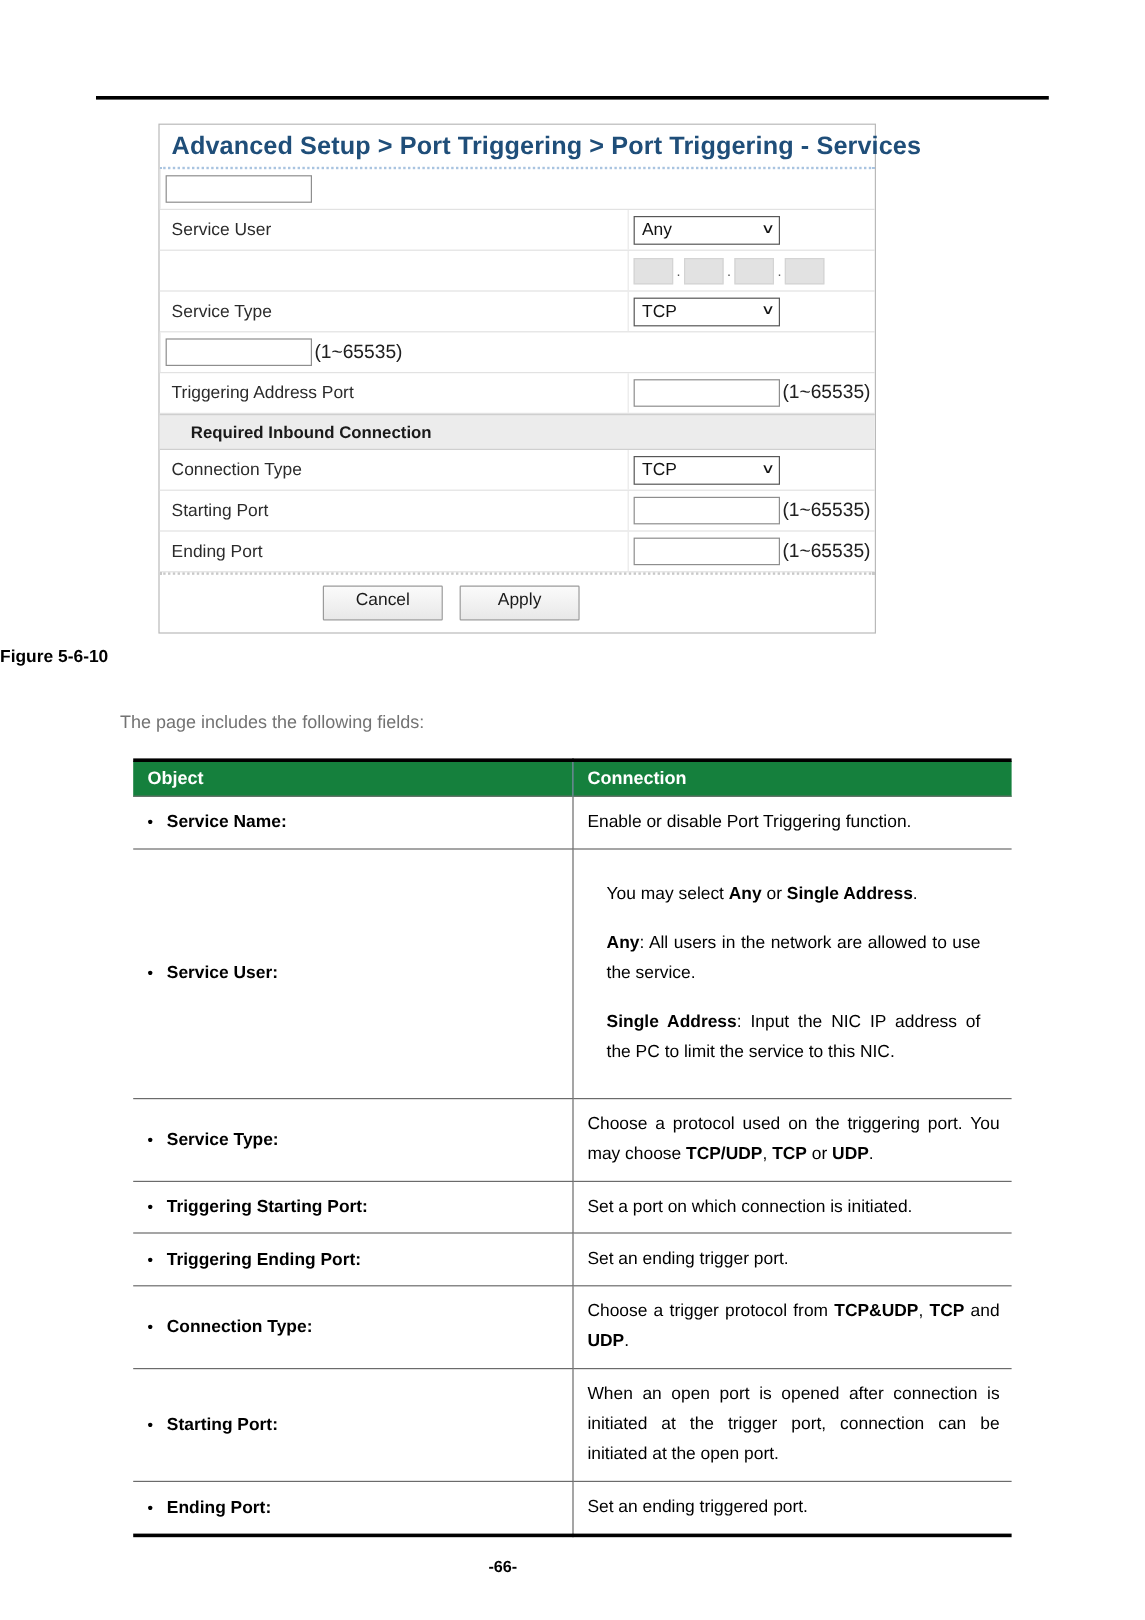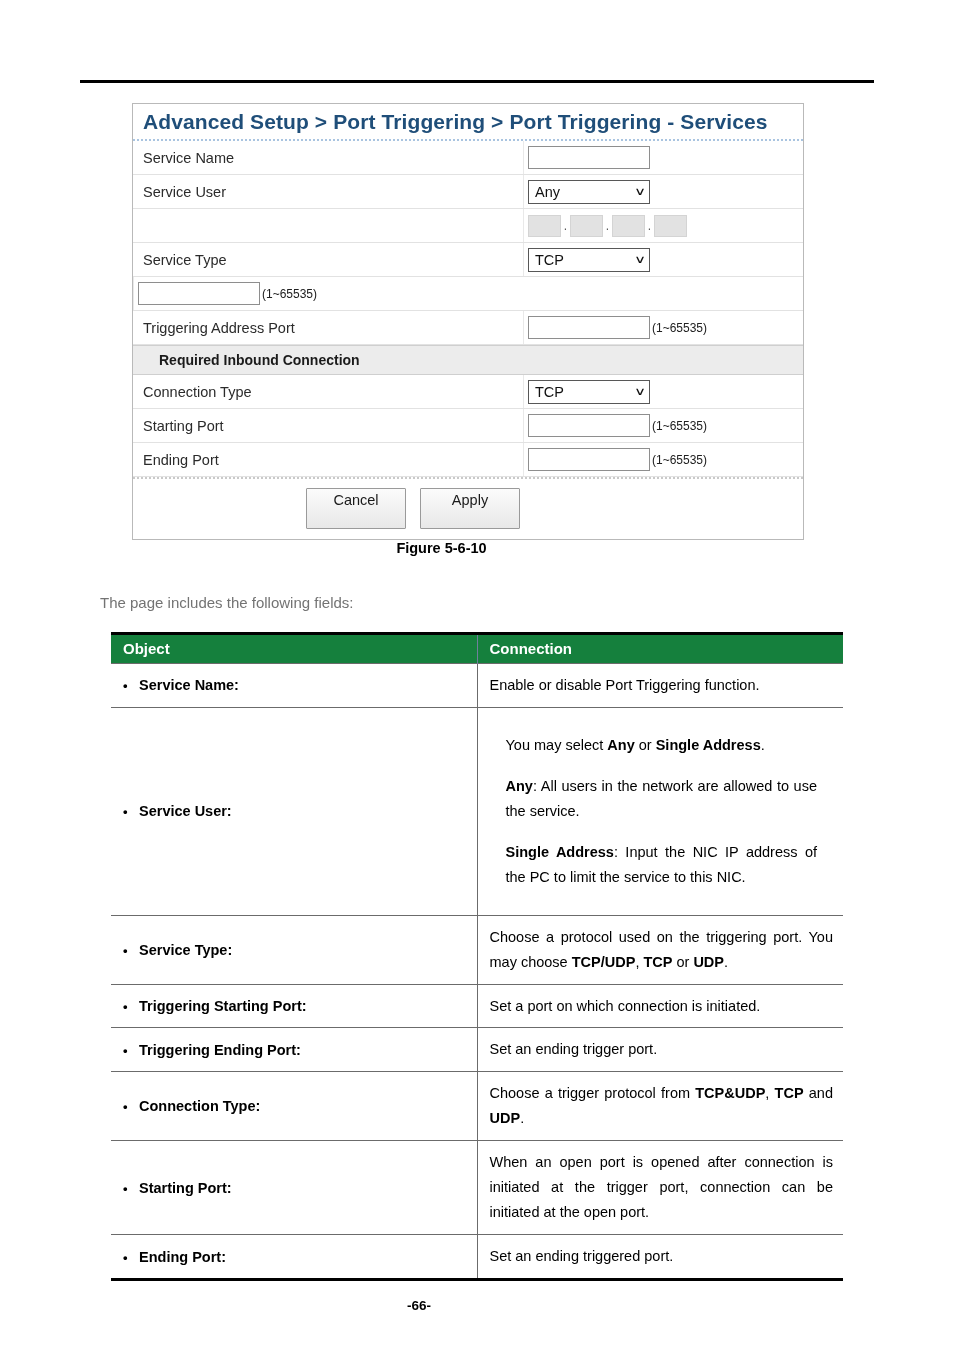--- a/index.html
+++ b/index.html
@@ -24,21 +24,21 @@
     width: 794px;
     height: 3px;
     background: #000000;
   }
 
   
   .screenshot-panel {
     position: absolute;
     left: 132px;
     top: 103px;
-    width: 672px;
+    width: 598px;
     border: 1px solid #b9b9b9;
     background: #ffffff;
     box-sizing: border-box;
   }
 
   .panel-title {
     font-size: 21px;
     font-weight: bold;
     color: #1f4e79;
     letter-spacing: 0.1px;
@@ -95,21 +95,21 @@
     color: #111111;
   }
   .select-box .chev {
     font-size: 11px;
     line-height: 1;
     transform: scaleX(1.5);
     color: #111111;
   }
 
   .hint {
-    font-size: 12px;
+    font-size: 16px;
     color: #202020;
     margin-left: 2px;
     white-space: nowrap;
   }
 
   .ip-group {
     display: flex;
     align-items: center;
   }
   .ip-octet {
@@ -146,36 +146,35 @@
   .button-row {
     border-top: 2px dotted #c9c9c9;
     padding: 9px 0 10px 0;
     display: flex;
     justify-content: center;
     gap: 14px;
     padding-right: 110px;
   }
   .ui-button {
     min-width: 70px;
-    padding: 3px 14px 20px 14px;
+    padding: 3px 14px 8px 14px;
     font-size: 14.5px;
     color: #1a1a1a;
     background: linear-gradient(#fbfbfb, #e8e8e8);
     border: 1px solid #9a9a9a;
     border-radius: 1px;
     text-align: center;
   }
 
   
   .figure-caption {
     position: absolute;
     left: 0;
     top: 540px;
     width: 883px;
-    text-align: center;
     font-size: 14.5px;
     font-weight: bold;
   }
 
   
   .intro-text {
     position: absolute;
     left: 100px;
     top: 594px;
     font-size: 15px;
@@ -248,21 +247,20 @@
 </head>
 <body>
 
 <div class="page-header-rule"></div>
 
 <div class="screenshot-panel">
 
   <div class="panel-title">Advanced Setup &gt; Port Triggering &gt; Port Triggering - Services</div>
 
   <div class="form-row">
-    <div class="row-label">Service Name</div>
     <div class="row-field">
       <div class="text-input"></div>
       <span class="hint"></span>
     </div>
   </div>
 
   <div class="form-row">
     <div class="row-label">Service User</div>
     <div class="row-field">
       <div class="select-box">

